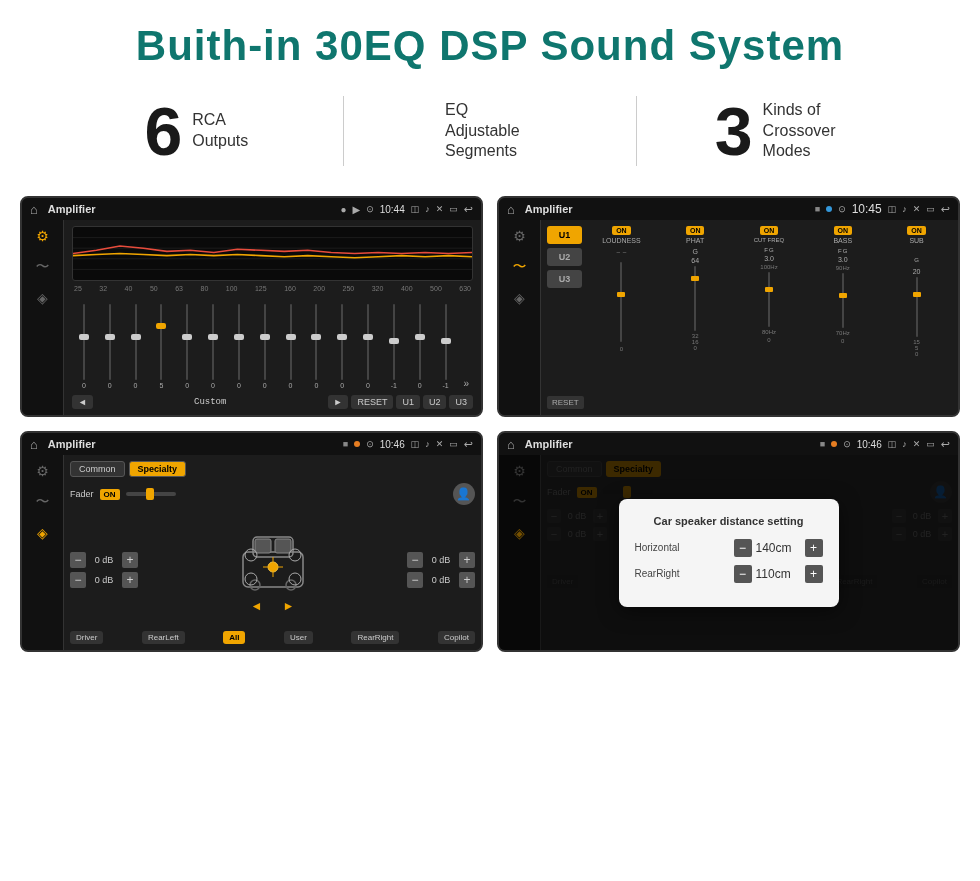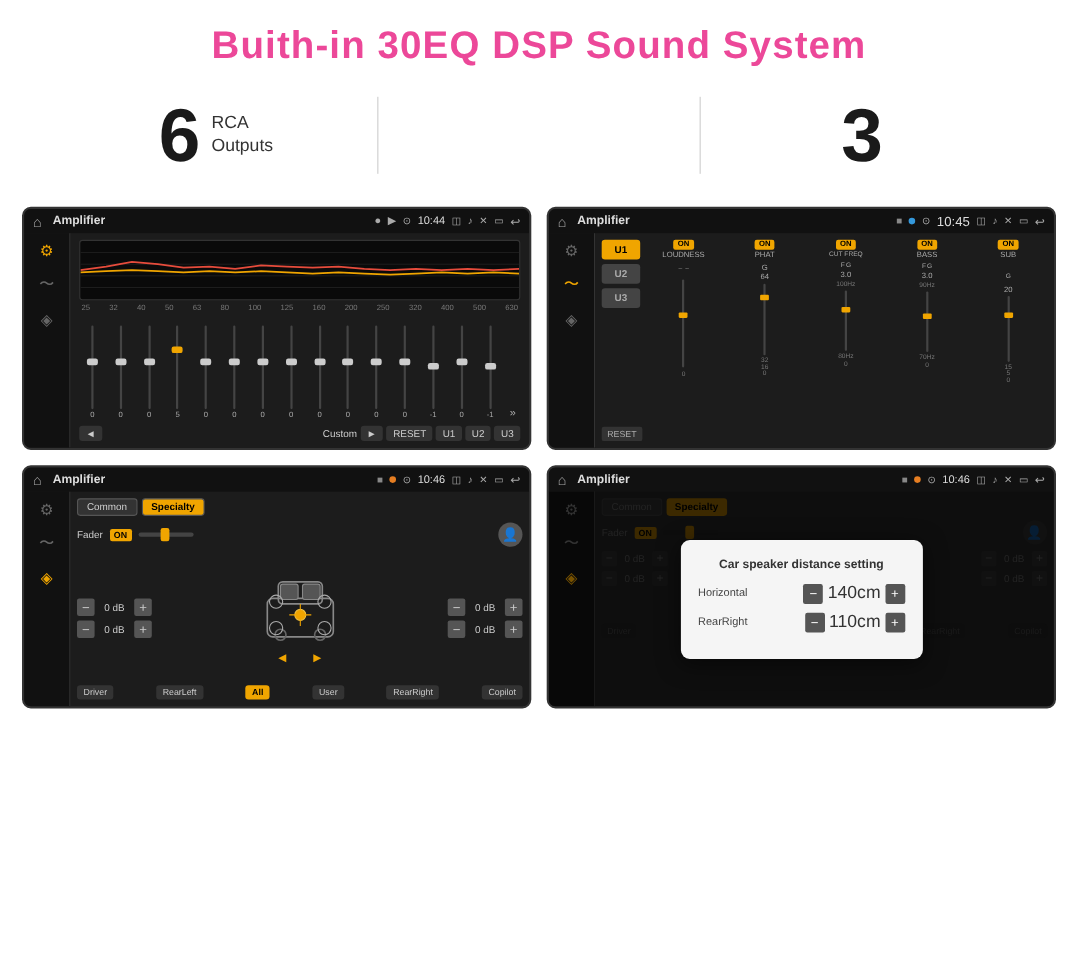--- a/index.html
+++ b/index.html
@@ -8,23 +8,23 @@
       min-height: 881px;
       background: #ffffff;
       font-family: Arial, sans-serif;
       overflow-x: hidden;
     }
 
     
     .page-title {
       text-align: center;
       padding: 22px 20px 10px;
-      font-size: 35px;
+      font-size: 42px;
       font-weight: 900;
-      color: #ec4899;
+      color: #0f766e;
       letter-spacing: 1px;
     }
 
     
     .stats-row {
       display: flex;
       justify-content: center;
       align-items: center;
       padding: 16px 60px 20px;
       gap: 0;
@@ -187,21 +187,21 @@
     }
     .ctrl-btn {
       background: #333;
       color: #ccc;
       border: none;
       border-radius: 3px;
       padding: 2px 6px;
       font-size: 9px;
       cursor: pointer;
     }
-    .ctrl-label { color: #ccc; font-size: 9px; flex: 1; text-align: right; }
+    .ctrl-label { color: #ccc; font-size: 9px; flex: 1; text-align: center; font-family: Liberation Mono, monospace; }
 
     
     .xover-main {
       flex: 1;
       padding: 6px 6px;
       display: flex;
       flex-direction: column;
       gap: 3px;
     }
     .u-buttons {
@@ -375,24 +375,23 @@
     .d-minus, .d-plus {
       width: 18px; height: 18px;
       background: #555;
       color: #fff;
       display: flex; align-items: center; justify-content: center;
       border-radius: 2px;
       cursor: pointer;
       font-size: 12px;
     }
     .d-value {
-      font-size: 16px;
+      font-size: 12px;
       color: #333;
       min-width: 45px;
-      text-align: center;
     }
     .dialog-confirm-btn {
       background: #f0a500;
       color: #fff;
       font-size: 11px;
       font-weight: bold;
       border: none;
       border-radius: 5px;
       padding: 5px 20px;
       cursor: pointer;
@@ -418,24 +417,26 @@
 
 <h1 class="page-title">Buith-in 30EQ DSP Sound System</h1>
 
 <div class="stats-row">
   <div class="stat-item">
     <span class="stat-number">6</span>
     <span class="stat-label">RCA<br>Outputs</span>
   </div>
   <div class="stat-divider"></div>
   <div class="stat-item">
+    <span class="stat-label">EQ Adjustable<br>Segments</span>
   </div>
   <div class="stat-divider"></div>
   <div class="stat-item">
     <span class="stat-number">3</span>
+    <span class="stat-label">Kinds of<br>Crossover Modes</span>
   </div>
 </div>
 
 <div class="screens-grid">
 
   <div class="screen-wrapper">
     <div class="status-bar">
       <span class="icon-home" style="color:#aaa;font-size:13px;"></span>
       <span style="color:#ddd;font-size:11px;font-weight:bold;flex:1;margin-left:4px;">Amplifier</span>
       <span style="font-size:10px;color:#aaa;">●</span>

